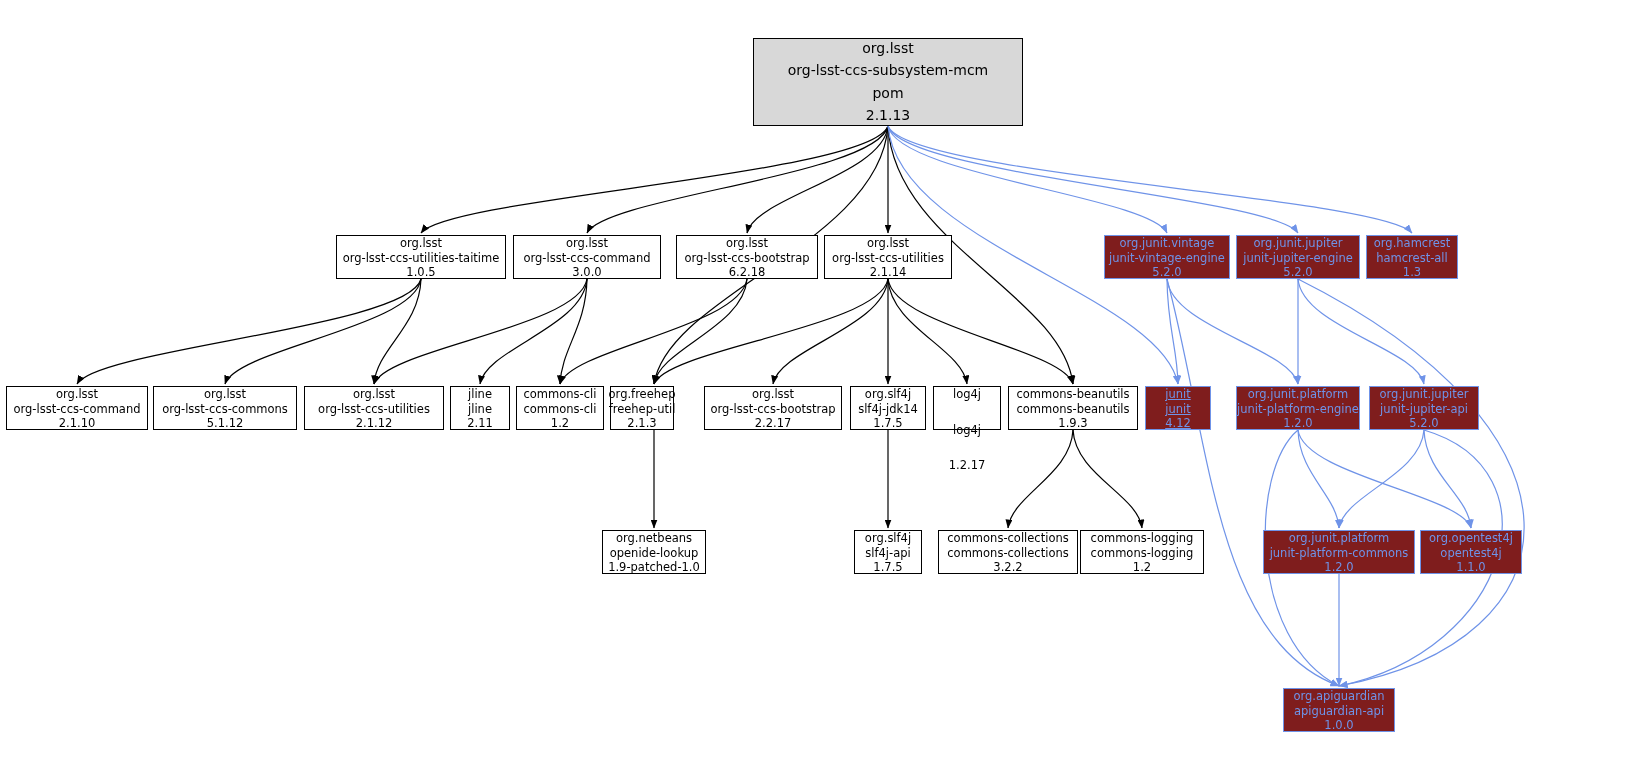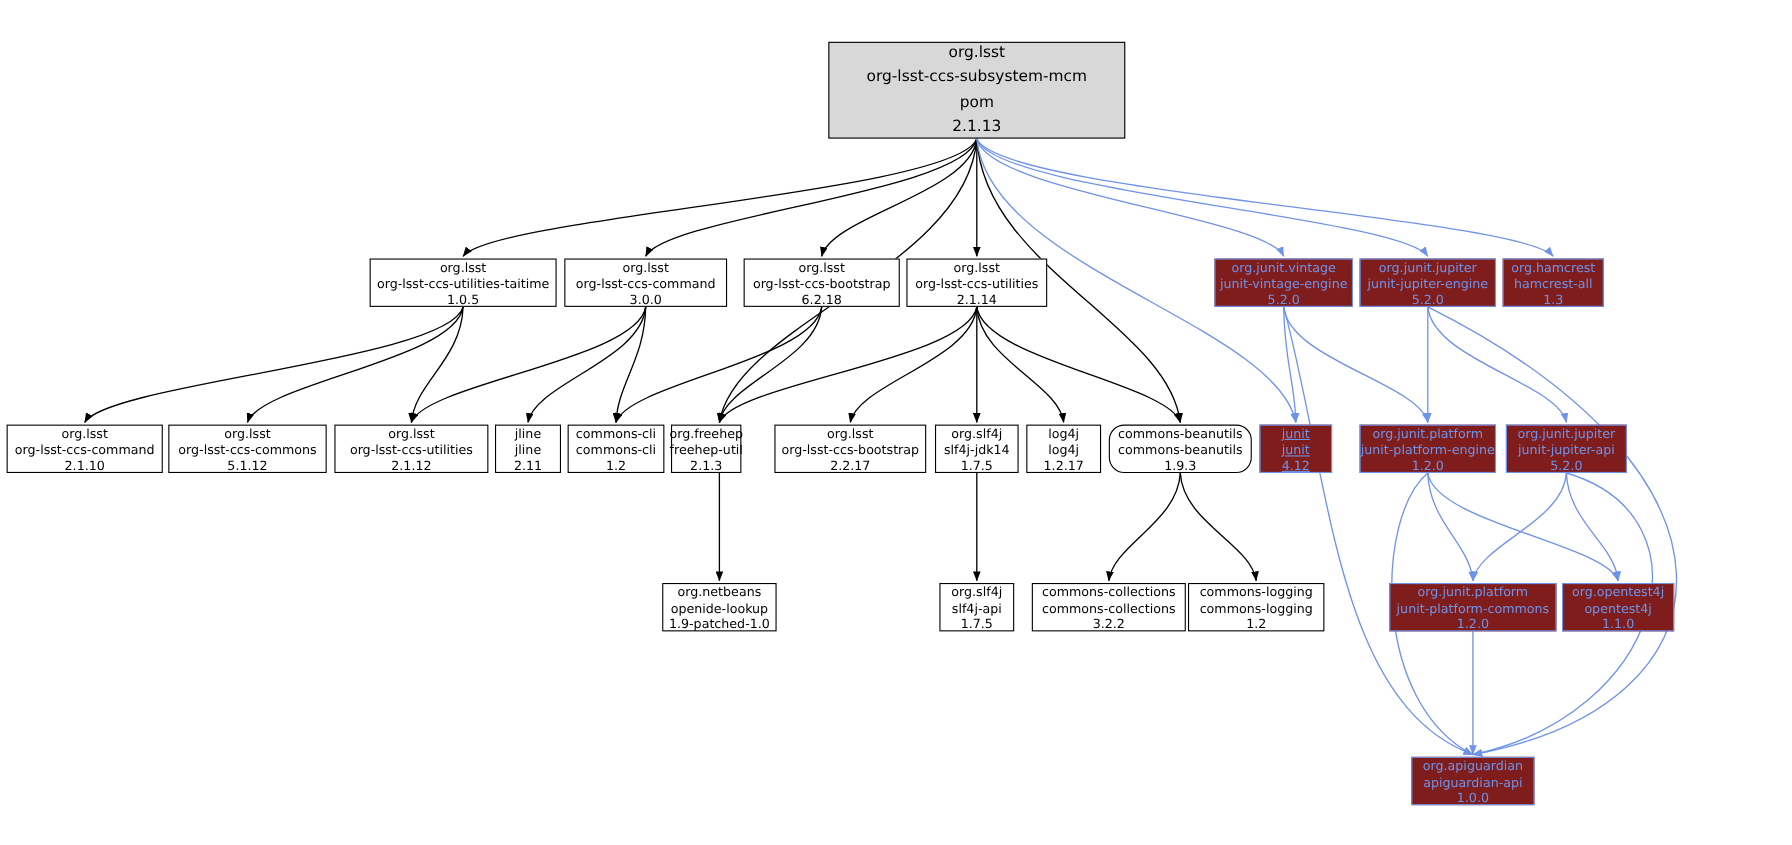--- a/index.html
+++ b/index.html
@@ -195,26 +195,26 @@
       <div class="node" style="left: 704px; top: 386px; width: 138px; height: 44px;">
         <span class="ln">org.lsst</span>
         <span class="ln">org-lsst-ccs-bootstrap</span>
         <span class="ln">2.2.17</span>
       </div>
       <div class="node" style="left: 850px; top: 386px; width: 76px; height: 44px;">
         <span class="ln">org.slf4j</span>
         <span class="ln">slf4j-jdk14</span>
         <span class="ln">1.7.5</span>
       </div>
-      <div class="node" style="left: 933px; top: 386px; width: 68px; height: 44px;">
+      <div class="node" style="left: 933px; top: 386px; width: 68px; height: 44px; gap: 21px;">
         <span class="ln">log4j</span>
         <span class="ln">log4j</span>
         <span class="ln">1.2.17</span>
       </div>
-      <div class="node" style="left: 1008px; top: 386px; width: 130px; height: 44px; border-radius: 14px;">
+      <div class="node" style="left: 1008px; top: 386px; width: 130px; height: 44px;">
         <span class="ln">commons-beanutils</span>
         <span class="ln">commons-beanutils</span>
         <span class="ln">1.9.3</span>
       </div>
       <div class="node test" style="left: 1145px; top: 386px; width: 66px; height: 44px; text-decoration: underline;">
         <span class="ln">junit</span>
         <span class="ln">junit</span>
         <span class="ln">4.12</span>
       </div>
       <div class="node test" style="left: 1236px; top: 386px; width: 124px; height: 44px;">

